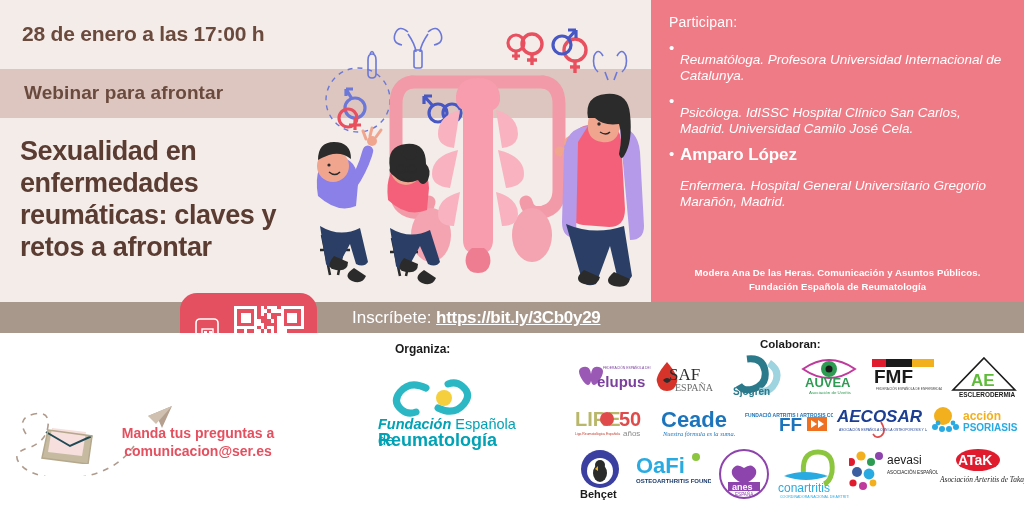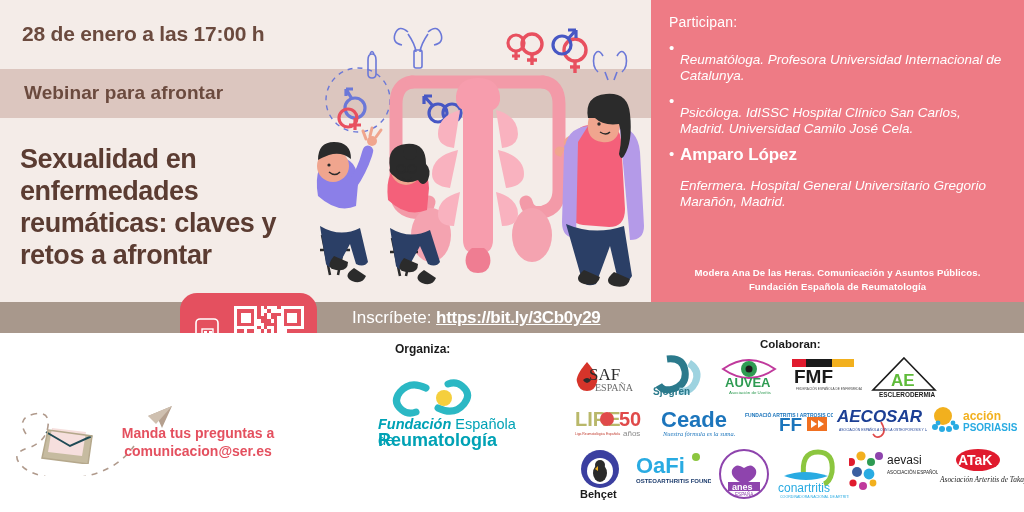--- a/index.html
+++ b/index.html
@@ -28,21 +28,21 @@
     position: absolute; left: 22px; top: 22px;
     font-size: 21px; font-weight: bold; color: #6b4a3e;
     letter-spacing: -0.2px;
   }
   .band-text {
     position: absolute; left: 24px; top: 82px;
     font-size: 19px; font-weight: bold; color: #6b4a3e;
     letter-spacing: 0.1px;
   }
   .main-title {
-    position: absolute; left: 20px; top: 144px; width: 300px;
+    position: absolute; left: 20px; top: 136px; width: 300px;
     font-size: 27px; font-weight: bold; color: #5b3c32;
     line-height: 1.18; letter-spacing: -0.4px;
   }
 
   
   .illus { position: absolute; left: 300px; top: 0; width: 351px; height: 302px; overflow: hidden; }
   .illus-bg-top { position:absolute; left:0; top:0; width:351px; height:68px; background:#f4ece8; }
   .illus-band  { position:absolute; left:0; top:69px; width:351px; height:49px; background:#dcc6bf; }
   .illus-bg-bot{ position:absolute; left:0; top:118px; width:351px; height:184px; background:#f4ece8; }
 
@@ -771,20 +771,27 @@
   <div class="q-text">
     <div>Manda tus preguntas a</div>
     <div>comunicacion@ser.es</div>
   </div>
 
   <div class="colab-lbl">Colaboran:</div>
 
   <div class="logo-grid">
 
     <div class="logo-row r1">
+      <div class="logo-cell" style="width:80px">
+        <svg width="78" height="34" viewBox="0 0 78 34">
+          <path d="M10 22 q-8 -12 0 -14 q7 -2 8 7 q1 -9 8 -7 q8 2 0 14 q-6 8 -8 0 q-2 8 -8 0z" fill="#9b59b6"></path>
+          <text x="24" y="28" font-family="Liberation Sans, sans-serif" font-size="15" font-weight="bold" fill="#7b3f9d">elupus</text>
+          <text x="30" y="10" font-family="Liberation Sans, sans-serif" font-size="3.4" fill="#7b3f9d">FEDERACIÓN ESPAÑOLA DE LUPUS</text>
+        </svg>
+      </div>
       <div class="logo-cell" style="width:76px">
         <svg width="74" height="36" viewBox="0 0 74 36">
           <path d="M14 4 q12 14 10 20 q-2 9 -10 9 q-8 0 -10 -9 q-2 -6 10 -20z" fill="#d6342a"></path>
           <path d="M10 22 q4 -4 8 0 q-4 6 -8 0z" fill="#2b2b2b"></path>
           <text x="16" y="22" font-family="Liberation Serif, serif" font-size="17" fill="#2b2b2b">SAF</text>
           <text x="22" y="33" font-family="Liberation Serif, serif" font-size="10" fill="#6b6b6b">ESPAÑA</text>
         </svg>
       </div>
       <div class="logo-cell" style="width:66px">
         <svg width="64" height="42" viewBox="0 0 64 42">

